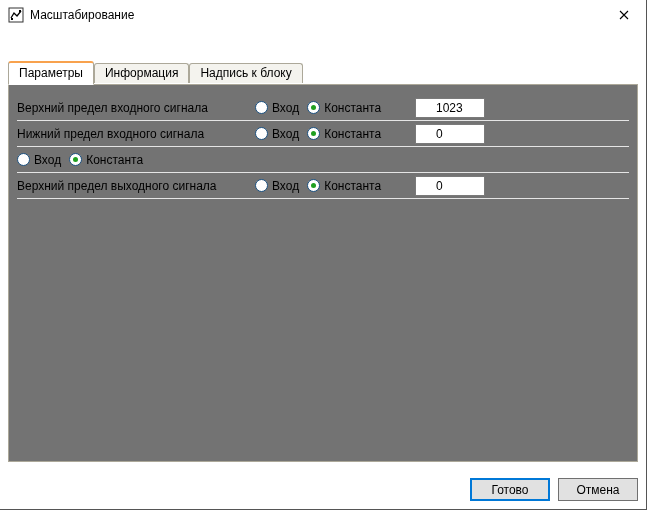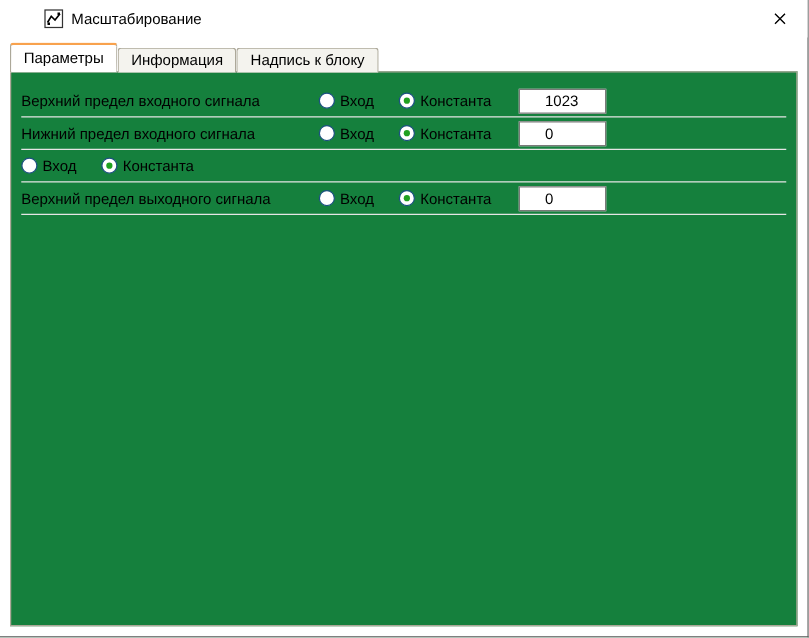--- a/index.html
+++ b/index.html
@@ -19,21 +19,20 @@
     flex-direction: column;
     border-right: 1px solid #555;
     border-bottom: 1px solid #555;
   }
   .titlebar {
     height: 30px;
     display: flex;
     align-items: center;
     padding: 0 0 0 8px;
     background: #fff;
-    margin-left: 27px;
   }
   .title-icon {
     width: 16px; height: 16px;
     margin-right: 6px;
     display: inline-flex;
     align-items: center;
     justify-content: center;
   }
   .title-text {
     flex: 1;
@@ -48,23 +47,24 @@
     cursor: pointer;
   }
   .content-frame {
     flex: 1;
     margin: 4px 8px 8px 8px;
     display: flex;
     flex-direction: column;
   }
   .tab-row {
     display: flex;
-    align-items: center;
+    align-items: flex-start;
     position: relative;
     z-index: 2;
+    margin-top: 27px;
   }
   .tab {
     border: 1px solid #aca899;
     border-bottom: none;
     border-top-left-radius: 3px;
     border-top-right-radius: 3px;
     background: #fff;
     padding: 3px 10px 4px 10px;
     font-size: 12px;
     cursor: pointer;
@@ -79,40 +79,40 @@
   }
   .tab.active {
     background: #fff;
     border-bottom: 1px solid #fff;
     margin-bottom: -1px;
     border-top: 2px solid #f8a24d;
   }
   .tab-panel {
     flex: 1;
     border: 1px solid #aca899;
-    background: #15803d;
+    background: #737373;
     padding: 10px 8px;
     position: relative;
     z-index: 1;
   }
   .param-row {
     display: flex;
     align-items: center;
     height: 26px;
     border-bottom: 1px solid #e5e5e5;
     padding: 2px 0;
   }
   .param-label {
     width: 238px;
     font-size: 12px;
   }
   .radio-group {
     display: flex;
     align-items: center;
-    gap: 20px;
+    gap: 8px;
     width: 160px;
   }
   .radio-item {
     display: flex;
     align-items: center;
     gap: 4px;
     cursor: pointer;
   }
   .radio-circle {
     width: 13px; height: 13px;
@@ -252,14 +252,22 @@
             <span class="radio-text">Константа</span>
           </div>
         </div>
         <input class="param-input" value="0" style="">
       </div>
 
     </div>
 
   </div>
 
+  <div class="button-row">
+    <button class="btn default">
+      <span>Готово</span>
+    </button>
+    <button class="btn">
+      <span>Отмена</span>
+    </button>
+  </div>
 
 </div>
 
 </body></html>

